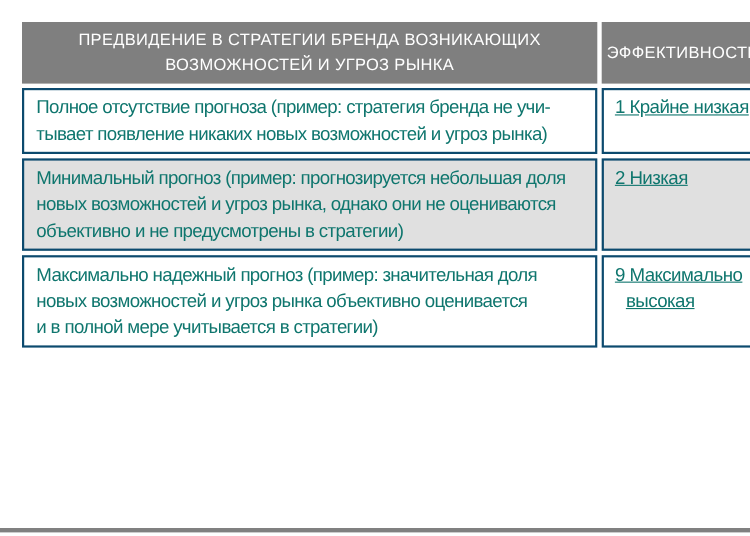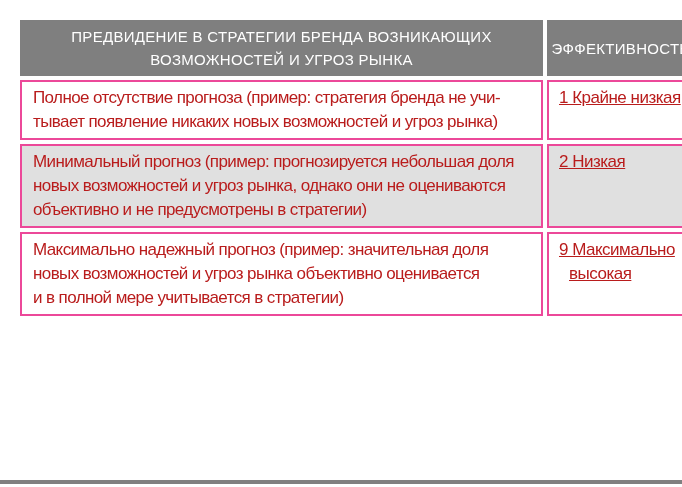--- a/index.html
+++ b/index.html
@@ -26,23 +26,23 @@
     line-height: 23px;
     letter-spacing: 0.3px;
     text-align: center;
     vertical-align: middle;
     white-space: pre-line;
     height: 56px;
     padding: 0 4px;
     box-sizing: border-box;
   }
   td {
-    border: 2px solid #ec4899;
+    border: 2px solid #0c4a6e;
     background: #ffffff;
-    color: #b91c1c;
+    color: #0f766e;
     font-size: 17px;
     line-height: 24px;
     vertical-align: top;
     box-sizing: border-box;
   }
   tbody tr:nth-child(even) td { background: #e0e0e0; }
   td.desc {
     padding: 4px 8px 4px 11px;
     letter-spacing: -0.6px;
     white-space: pre-line;

